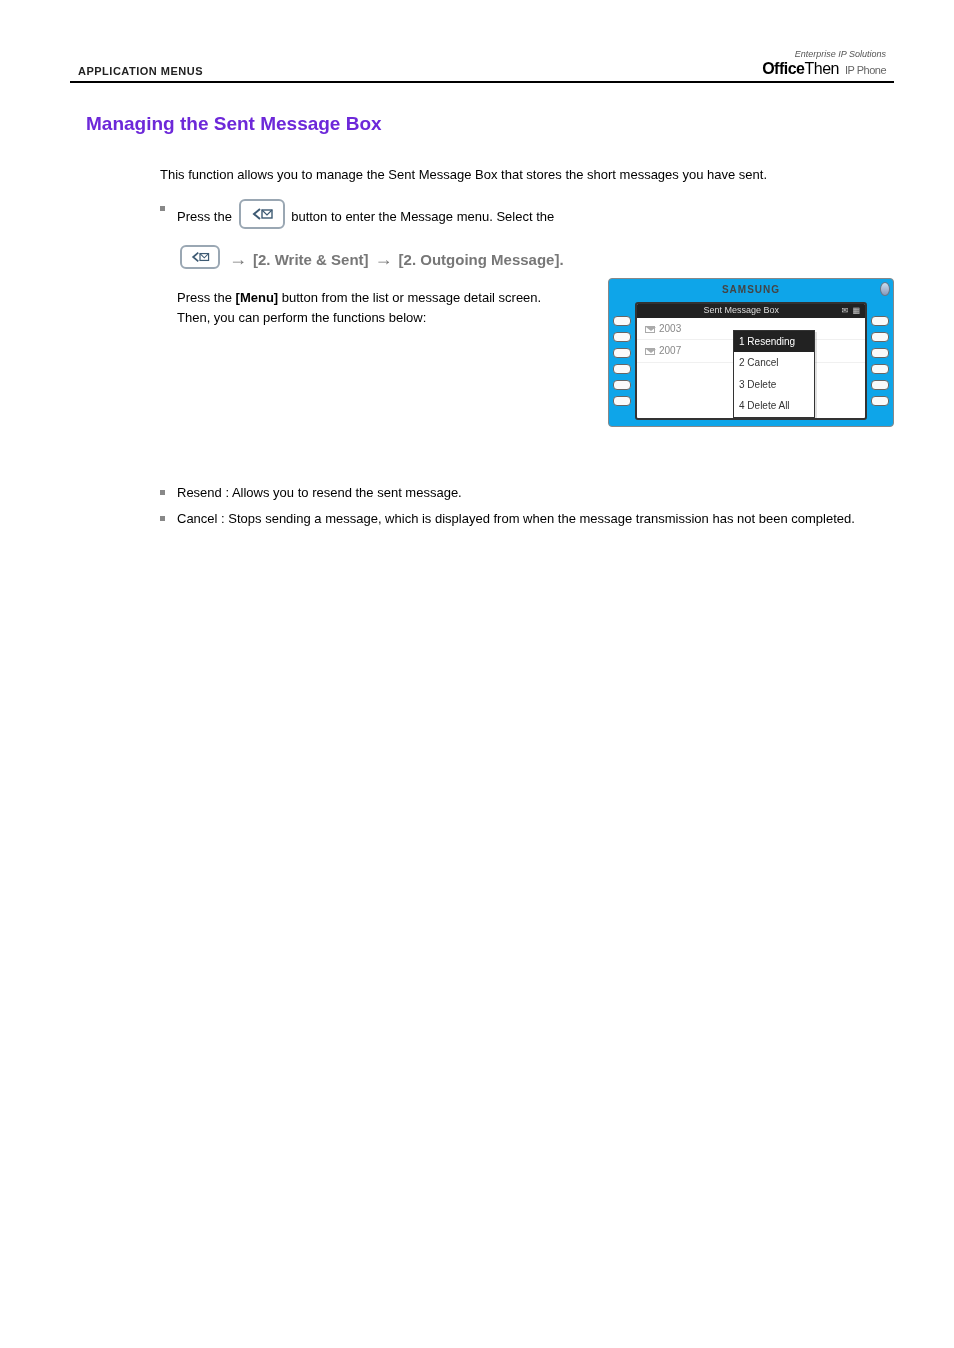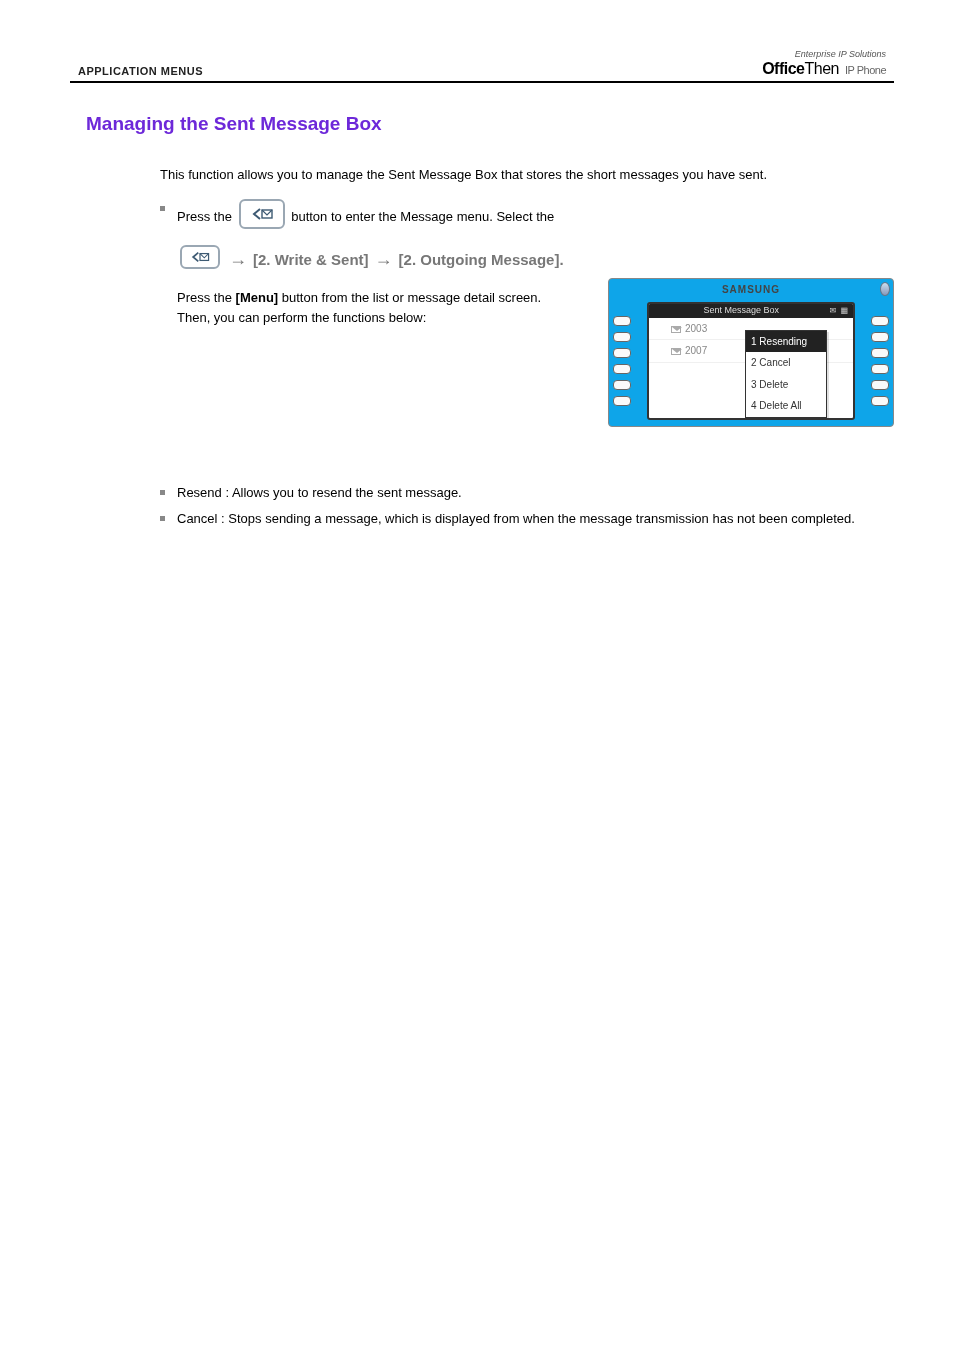--- a/index.html
+++ b/index.html
@@ -131,21 +131,21 @@
     width: 10px;
     height: 14px;
     background: linear-gradient(180deg,#cde,#89b);
     border-radius: 50% 50% 48% 48%;
     border: 1px solid #678;
   }
   .device-inner {
     display: flex;
     align-items: stretch;
     padding: 2px 4px 6px 4px;
-    gap: 16px;
+    gap: 4px;
   }
   .side-btns {
     display: flex;
     flex-direction: column;
     gap: 6px;
     padding-top: 14px;
   }
   .side-btn {
     width: 18px;
     height: 10px;
@@ -179,21 +179,21 @@
   }
   .status-icons { font-size: 8px; color: #ccc; letter-spacing: 1px; }
   .msg-list {
     position: absolute;
     top: 14px; left: 0;
     width: 100%;
     font-size: 10px;
     color: #888;
   }
   .msg-row {
-    padding: 3px 22px;
+    padding: 3px 8px;
     border-bottom: 1px solid #f0f0f0;
   }
   .msg-row .env {
     display: inline-block;
     width: 10px; height: 7px;
     border: 1px solid #aaa;
     margin-right: 4px;
     position: relative;
     vertical-align: middle;
   }

